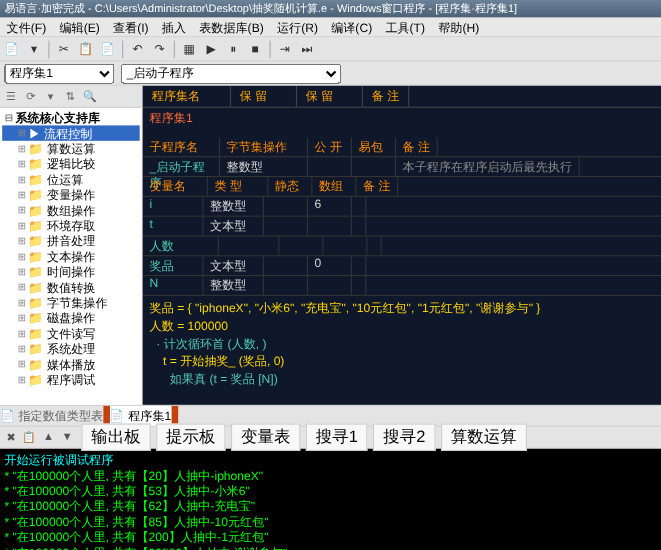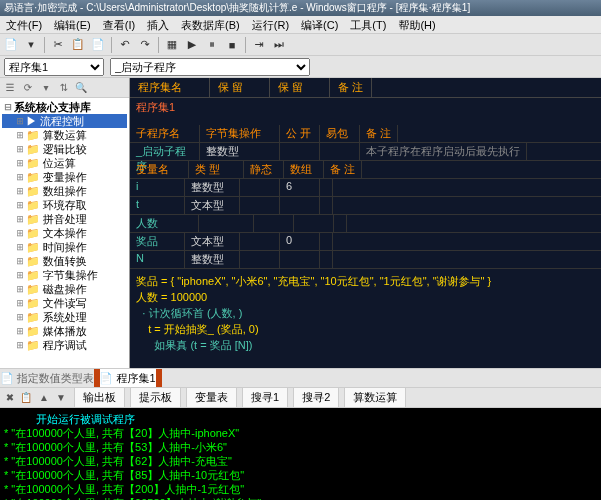--- a/index.html
+++ b/index.html
@@ -35,24 +35,24 @@
 .c-gray { color: #888; }
 .code-area { padding: 4px 6px; line-height: 16px; }
 .code-line { white-space: pre; }
 .left-tabs { height: 20px; background: #e4e4e4; display: flex; font-size: 11px; border-top: 1px solid #ccc; }
 .left-tabs .tab { padding: 2px 6px; border-right: 1px solid #ccc; }
 .editor-tabs { height: 20px; background: #e4e4e4; display: flex; font-size: 11px; border-top: 1px solid #ccc; border-bottom: 1px solid #ccc; }
 .editor-tabs .tab { padding: 2px 0; border-right: 6px solid #c2410c; color: #666; }
 .editor-tabs .tab.active { background: #fff; color: #000; }
 .output-toolbar { height: 20px; background: #e4e4e4; display: flex; align-items: center; border-bottom: 1px solid #ccc; padding: 0 2px; gap: 1px; }
 .output-toolbar .btn { width: 16px; height: 16px; font-size: 10px; color: #555; display:flex;align-items:center;justify-content:center;}
-.output-toolbar .tab { padding: 2px 8px; font-size: 11px; border: 1px solid #ccc; background: #f8f8f8; margin-left: 4px; }
+.output-toolbar .tab { padding: 2px 8px; font-size: 15px; border: 1px solid #ccc; background: #f8f8f8; margin-left: 4px; }
 .output { height: 110px; background: #000; color: #0f0; font-family: Consolas, monospace; font-size: 11px; padding: 4px; overflow: auto; }
 .output div { line-height: 14px; white-space: pre; }
-.out-cyan { color: #0ff; margin-left: 32px; }
+.out-cyan { color: #0ff; }
 .out-green { color: #0f0; }
 </style>
 </head>
 <body>
 
 <div class="titlebar">易语言·加密完成 - C:\Users\Administrator\Desktop\抽奖随机计算.e - Windows窗口程序 - [程序集·程序集1]</div>
 
 <div class="menubar">
   <span>文件(F)</span>
   <span>编辑(E)</span>

